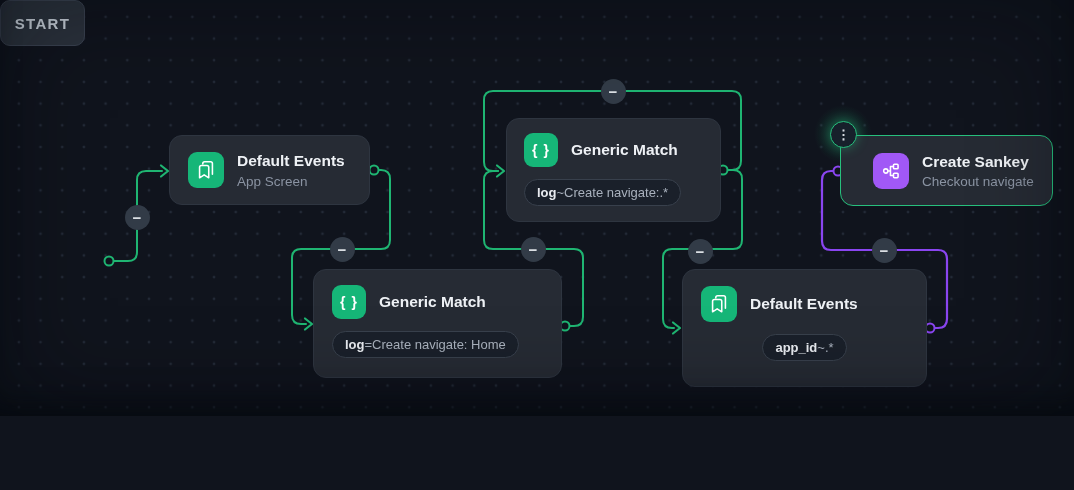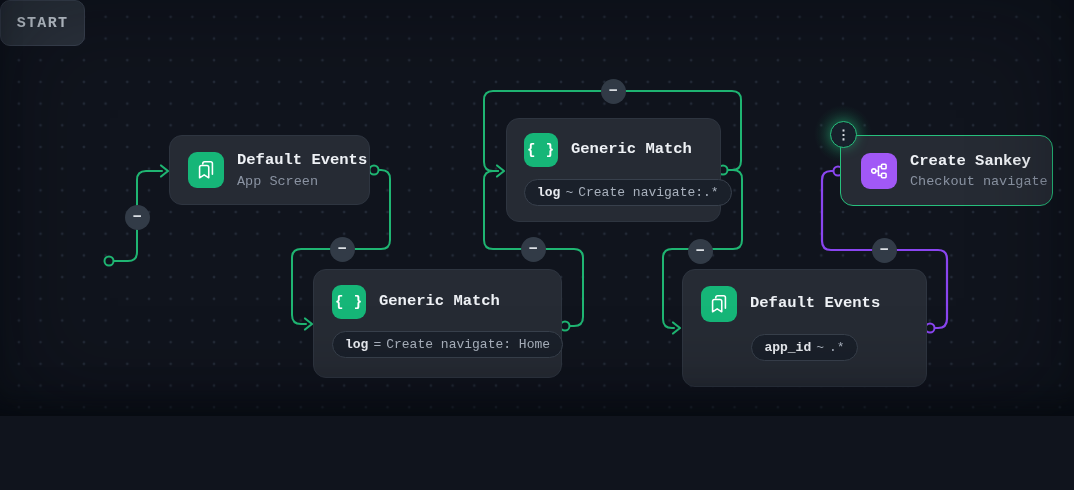--- a/index.html
+++ b/index.html
@@ -2,45 +2,45 @@
 <html><head>
 <meta charset="utf-8">
 <style>
   html,body{margin:0;padding:0;background:#10141d;}
   *{box-sizing:border-box;}
   .canvas{
     position:relative;width:1074px;height:416px;overflow:hidden;
     background-color:#10141d;
     background-image:radial-gradient(circle,#232a37 1.1px,transparent 1.7px);
     background-size:21.7px 21.7px;background-position:8px 6px;
-    font-family:Liberation Mono, monospace;
+    font-family:Liberation Sans, sans-serif;
   }
   .vignette{position:absolute;inset:0;pointer-events:none;z-index:6;
     box-shadow:inset 0 -26px 34px -18px rgba(4,7,12,.8), inset 0 0 90px 10px rgba(4,7,12,.35);}
   svg.edges{position:absolute;left:0;top:0;z-index:1;}
   .node{position:absolute;background:#262b34;border:1px solid #2e3540;border-radius:13px;z-index:2;}
   .row{display:flex;align-items:center;gap:13px;}
   .icon-tile{width:36px;height:36px;min-width:36px;border-radius:9px;display:flex;align-items:center;justify-content:center;}
   .tile-sm{width:34px;height:34px;min-width:34px;}
   .tile-green{background:#16b678;}
   .tile-purple{background:#a158f6;}
   .braces{color:#fff;font-weight:700;font-size:14px;letter-spacing:1px;}
   .t-title{color:#eef1f5;font-size:15.5px;font-weight:700;line-height:1.25;white-space:nowrap;}
   .t-sub{color:#8a93a2;font-size:13.5px;margin-top:3px;white-space:nowrap;}
-  .chip{display:inline-flex;align-items:center;gap:5px;background:#1a202a;border:1px solid #38404c;
+  .chip{display:inline-flex;align-items:center;background:#1a202a;border:1px solid #38404c;
     border-radius:15px;padding:5px 12px;font-size:13px;color:#a9b1bd;white-space:nowrap;}
   .chip b{color:#e8ebf0;font-weight:700;}
   .node-start{left:22px;top:238px;width:85px;height:46px;background:#2b323c;border:1px solid #3a4250;
     border-radius:10px;display:flex;align-items:center;justify-content:center;
     color:#c9d1da;font-size:15px;font-weight:700;letter-spacing:1.3px;}
   .node-de1{left:169px;top:135px;width:201px;height:70px;padding:16px 18px;}
   .node-gm-home{left:313px;top:269px;width:249px;height:109px;padding:15px 18px;}
   .node-gm-any{left:506px;top:118px;width:215px;height:104px;padding:14px 17px;}
   .node-de2{left:682px;top:269px;width:245px;height:118px;padding:16px 18px;}
-  .node-cs{left:840px;top:135px;width:213px;height:71px;padding:16px 20px;border:1.5px solid #27c07d;}
+  .node-cs{left:840px;top:135px;width:213px;height:71px;padding:16px 32px;border:1.5px solid #27c07d;}
   .chip-row{margin-top:12px;}
   .chip-row.center{display:flex;justify-content:center;}
   .minus-btn{position:absolute;width:25px;height:25px;border-radius:50%;background:#323b47;z-index:4;
     display:flex;align-items:center;justify-content:center;color:#e2e6eb;font-size:15px;font-weight:700;
     line-height:1;cursor:pointer;user-select:none;}
   .menu-btn{position:absolute;left:830px;top:121px;width:27px;height:27px;border-radius:50%;z-index:5;
     background:#17202b;border:1.5px solid #27c07d;color:#d6dbe2;font-size:13px;font-weight:700;
     display:flex;align-items:center;justify-content:center;cursor:pointer;
     box-shadow:0 0 12px rgba(39,192,125,.45);}
   .menu-glow{position:absolute;left:813px;top:104px;width:60px;height:60px;border-radius:50%;z-index:2;

